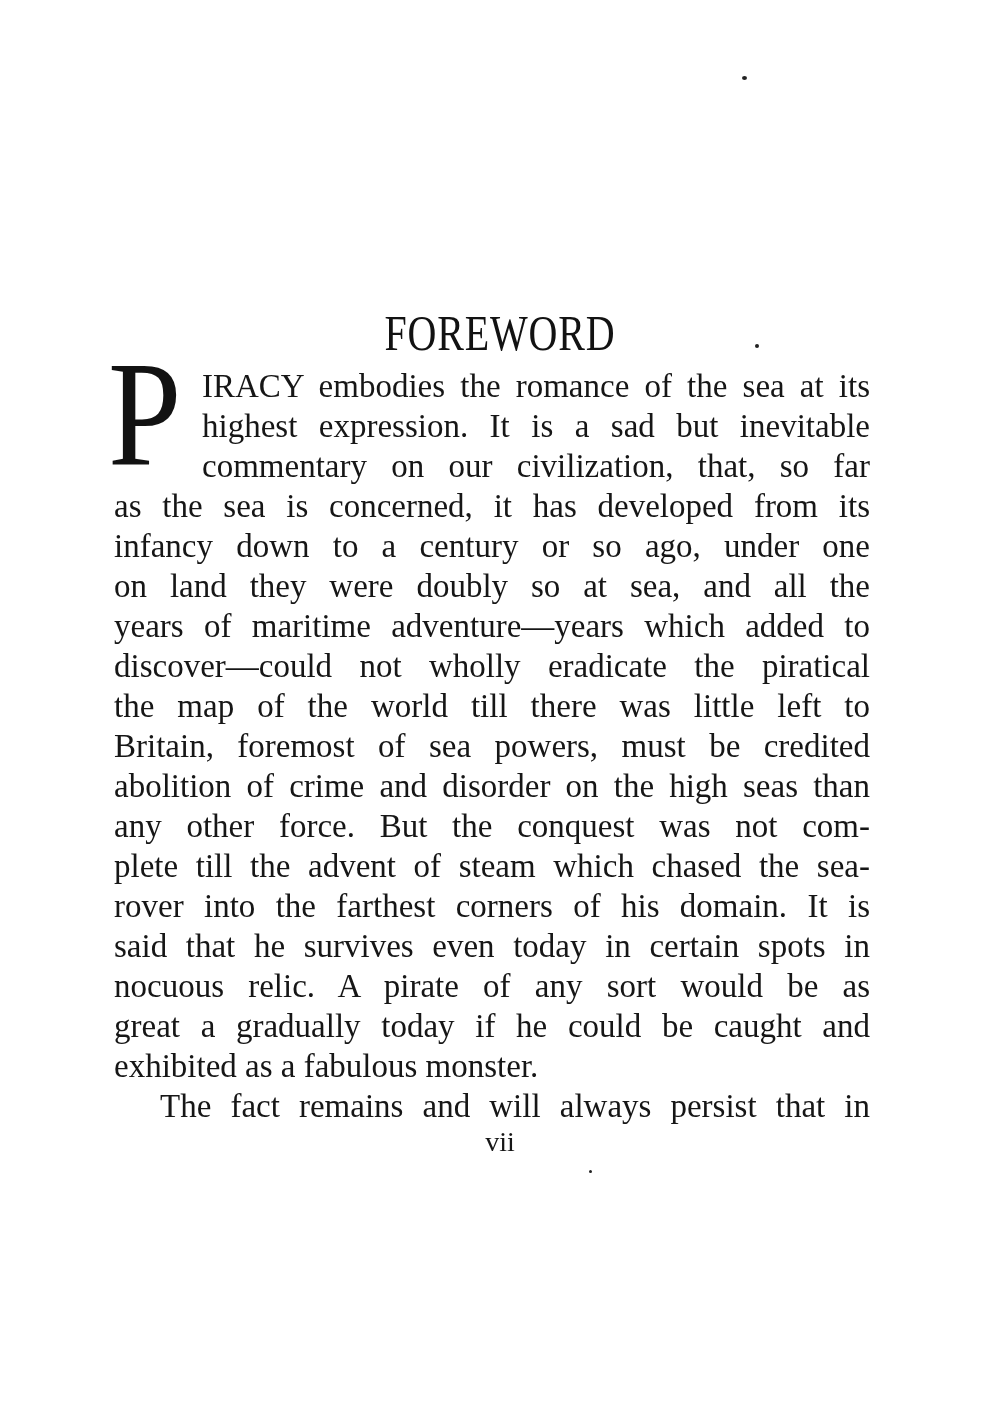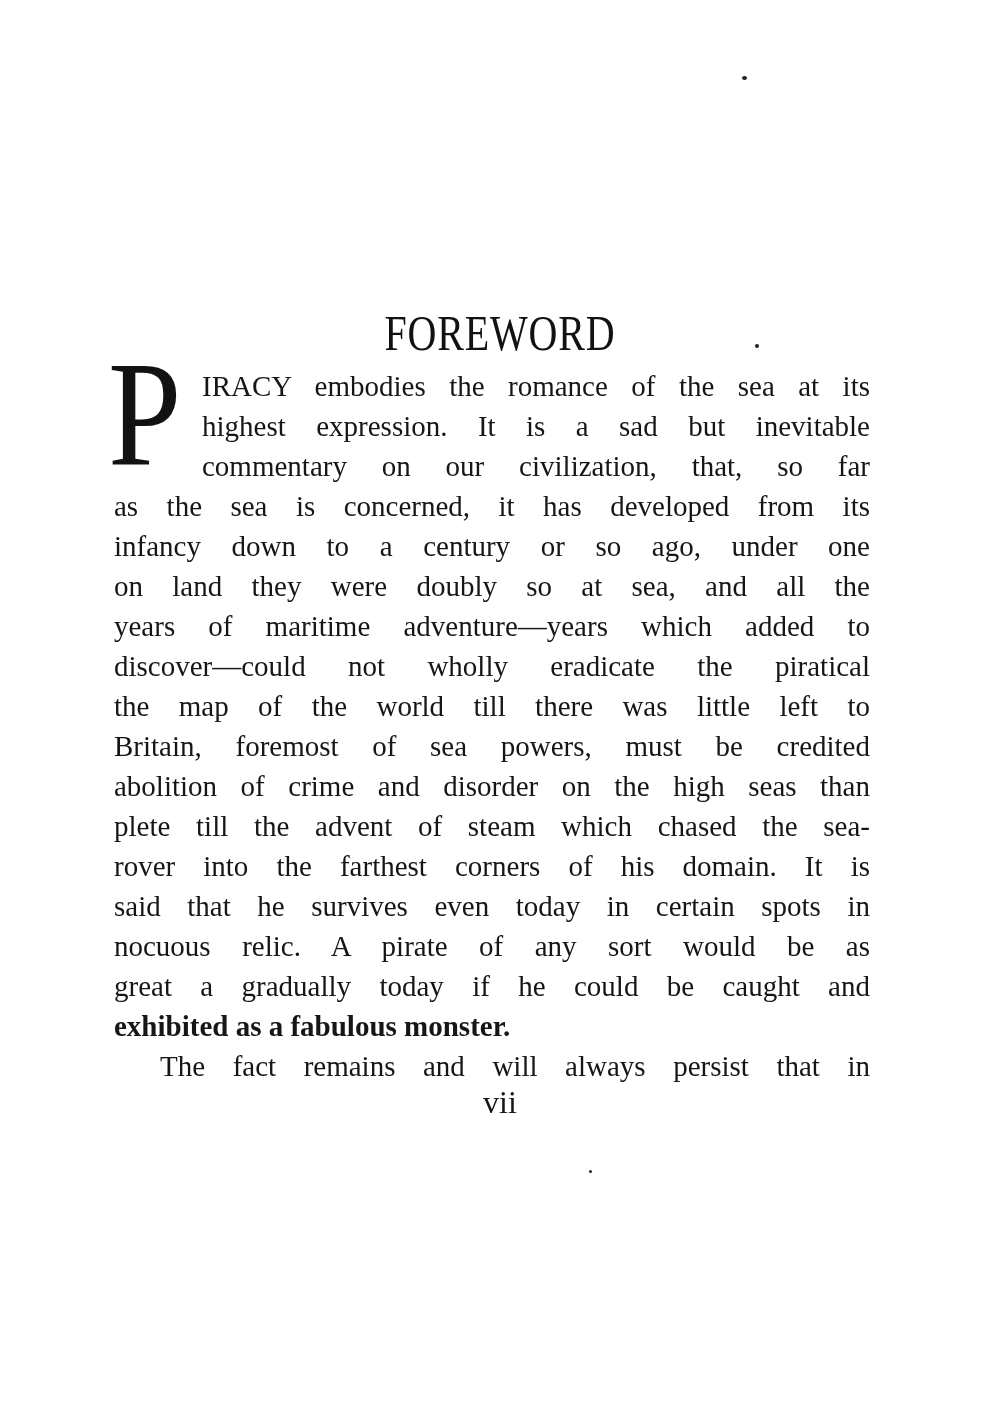--- a/index.html
+++ b/index.html
@@ -37,46 +37,45 @@
     left: -6px;
     top: -27px;
     font-size: 150px;
     line-height: 1;
     font-weight: 500;
     transform: scaleX(0.88);
     transform-origin: left top;
     color: #121212;
   }
   .line {
-    font-size: 29px;
+    font-size: 33px;
     line-height: 40px;
     height: 40px;
     overflow: hidden;
     text-align: justify;
     text-align-last: justify;
     color: #161616;
   }
   
   .line:not(.end)::after {
     content: "";
     display: inline-block;
     width: 100%;
     height: 0;
   }
   .line.cap { margin-left: 88px; }
   .line.end {
     text-align: center;
     text-align-last: left;
-    font-weight: bold;
   }
   .line.indent { text-indent: 46px; }
   .page-number {
     margin-top: 2px;
     text-align: center;
-    font-size: 32px;
+    font-size: 28px;
     line-height: 28px;
     color: #161616;
   }
   .speck {
     position: absolute;
     background: #222222;
     border-radius: 50%;
   }
   .speck-top    { left: 742px; top: 76px;  width: 5px; height: 4px; }
   .speck-title  { left: 755px; top: 344px; width: 4px; height: 4px; }
@@ -96,20 +95,21 @@
         <div class="line cap">highest expression.  It is a sad but inevitable</div>
         <div class="line cap">commentary on our civilization, that, so far</div>
         <div class="line">as the sea is concerned, it has developed from its</div>
         <div class="line">infancy down to a century or so ago, under one</div>
         <div class="line">on land they were doubly so at sea, and all the</div>
         <div class="line">years of maritime adventure—years which added to</div>
         <div class="line">discover—could not wholly eradicate the piratical</div>
         <div class="line">the map of the world till there was little left to</div>
         <div class="line">Britain, foremost of sea powers, must be credited</div>
         <div class="line">abolition of crime and disorder on the high seas than</div>
+        <div class="line">any other force.  But the conquest was not com-</div>
         <div class="line">plete till the advent of steam which chased the sea-</div>
         <div class="line">rover into the farthest corners of his domain.  It is</div>
         <div class="line">said that he survives even today in certain spots in</div>
         <div class="line">nocuous relic.  A pirate of any sort would be as</div>
         <div class="line">great a gradually today if he could be caught and</div>
         <div class="line end">exhibited as a fabulous monster.</div>
         <div class="line indent">The fact remains and will always persist that in</div>
       </div>
   </div>
 

